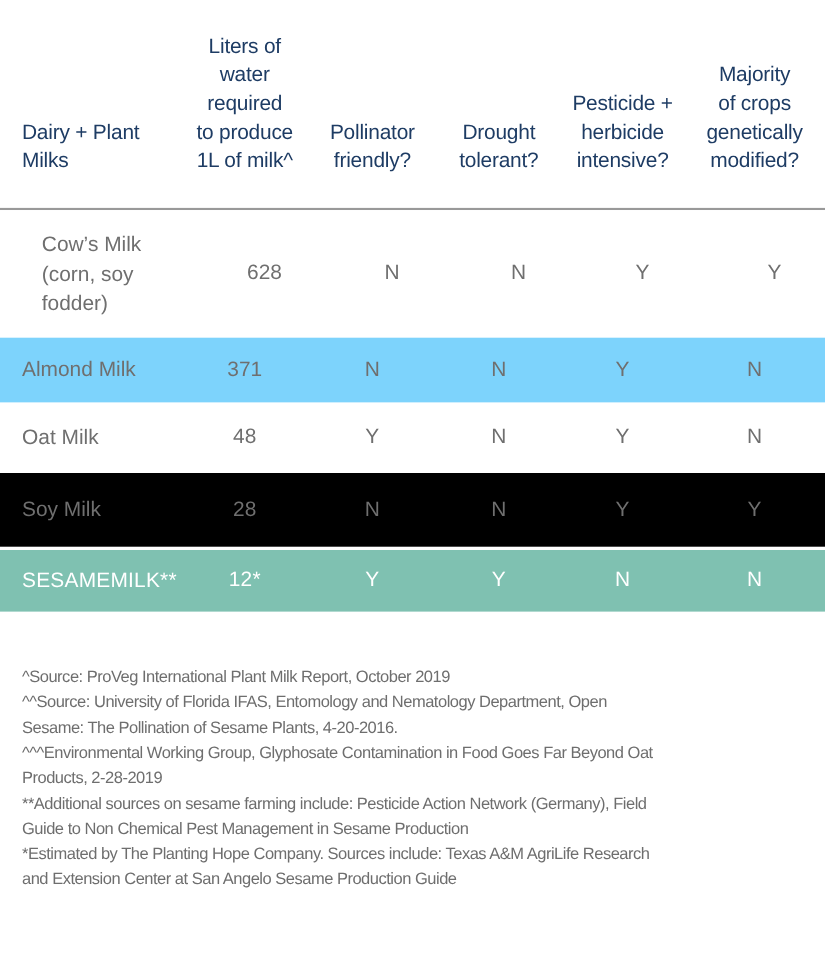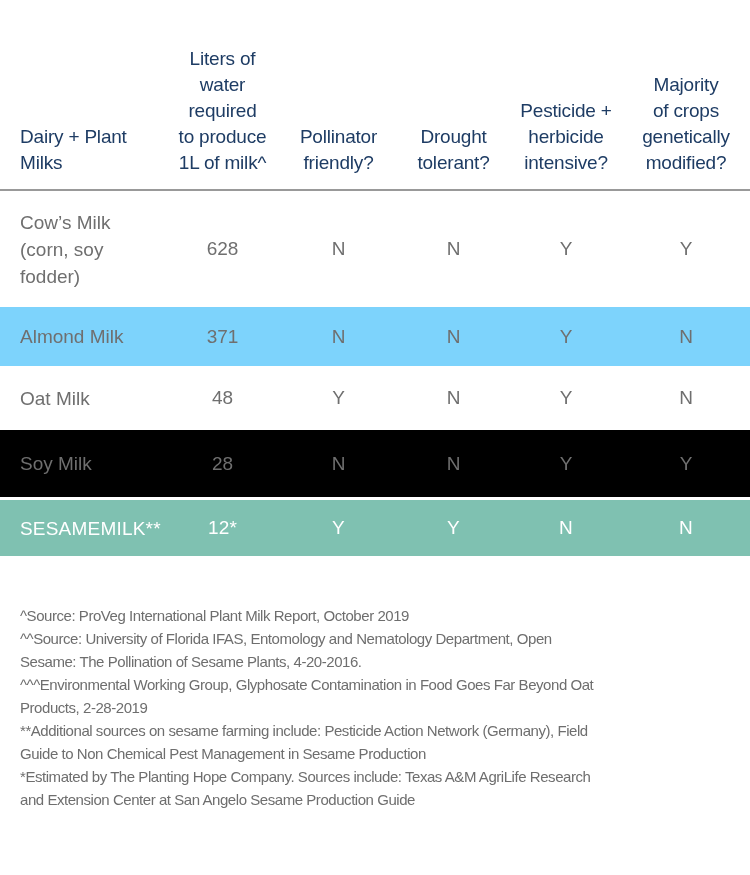--- a/index.html
+++ b/index.html
@@ -26,21 +26,21 @@
   .header-row { height: 189px; }
   .header-cell {
     display: flex;
     align-items: flex-end;
     justify-content: center;
     text-align: center;
     white-space: pre-line;
     color: #1e3c64;
     font-size: 19px;
     line-height: 26px;
-    padding-bottom: 13px;
+    padding-bottom: 29px;
     letter-spacing: -0.2px;
   }
   .header-cell.first {
     justify-content: flex-start;
     text-align: left;
     padding-left: 20px;
   }
   .divider {
     width: 750px;
     height: 2px;
@@ -56,21 +56,21 @@
     text-align: center;
     height: 100%;
   }
   .body-row .cell.first {
     justify-content: flex-start;
     text-align: left;
     padding-left: 20px;
     white-space: pre-line;
     line-height: 27px;
   }
-  .row-cows   { height: 116px; background: #ffffff; }
+  .row-cows   { height: 116px; background: #ffffff; padding-left: 18px; }
   .row-almond { height: 59px;  background: #7dd3fc; }
   .row-oat    { height: 64px;  background: #ffffff; }
   .row-soy    { height: 67px;  background: #000000; }
   .row-sesame {
     height: 56px;
     background: #7fc1b1;
     color: #ffffff;
     font-weight: normal;
     margin-top: 3px;
     letter-spacing: 0.2px;

